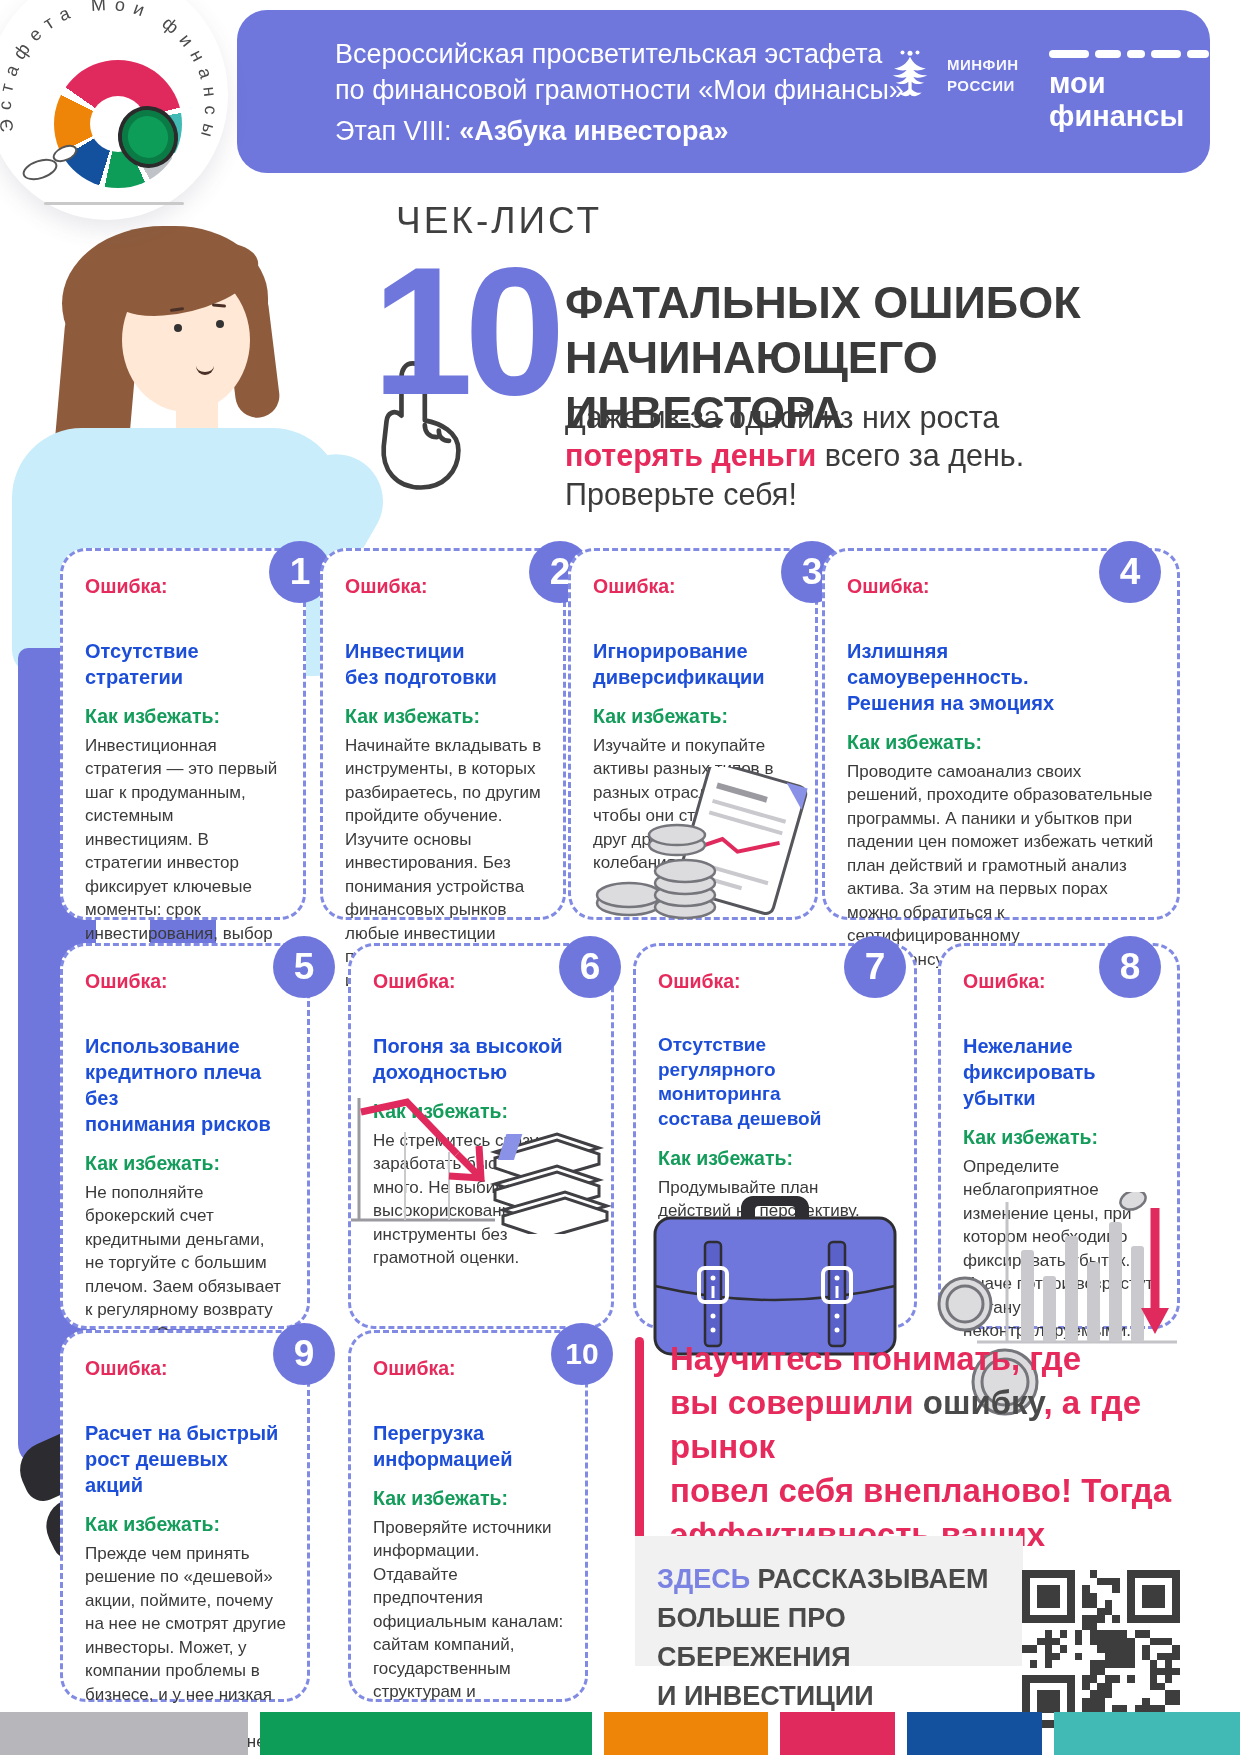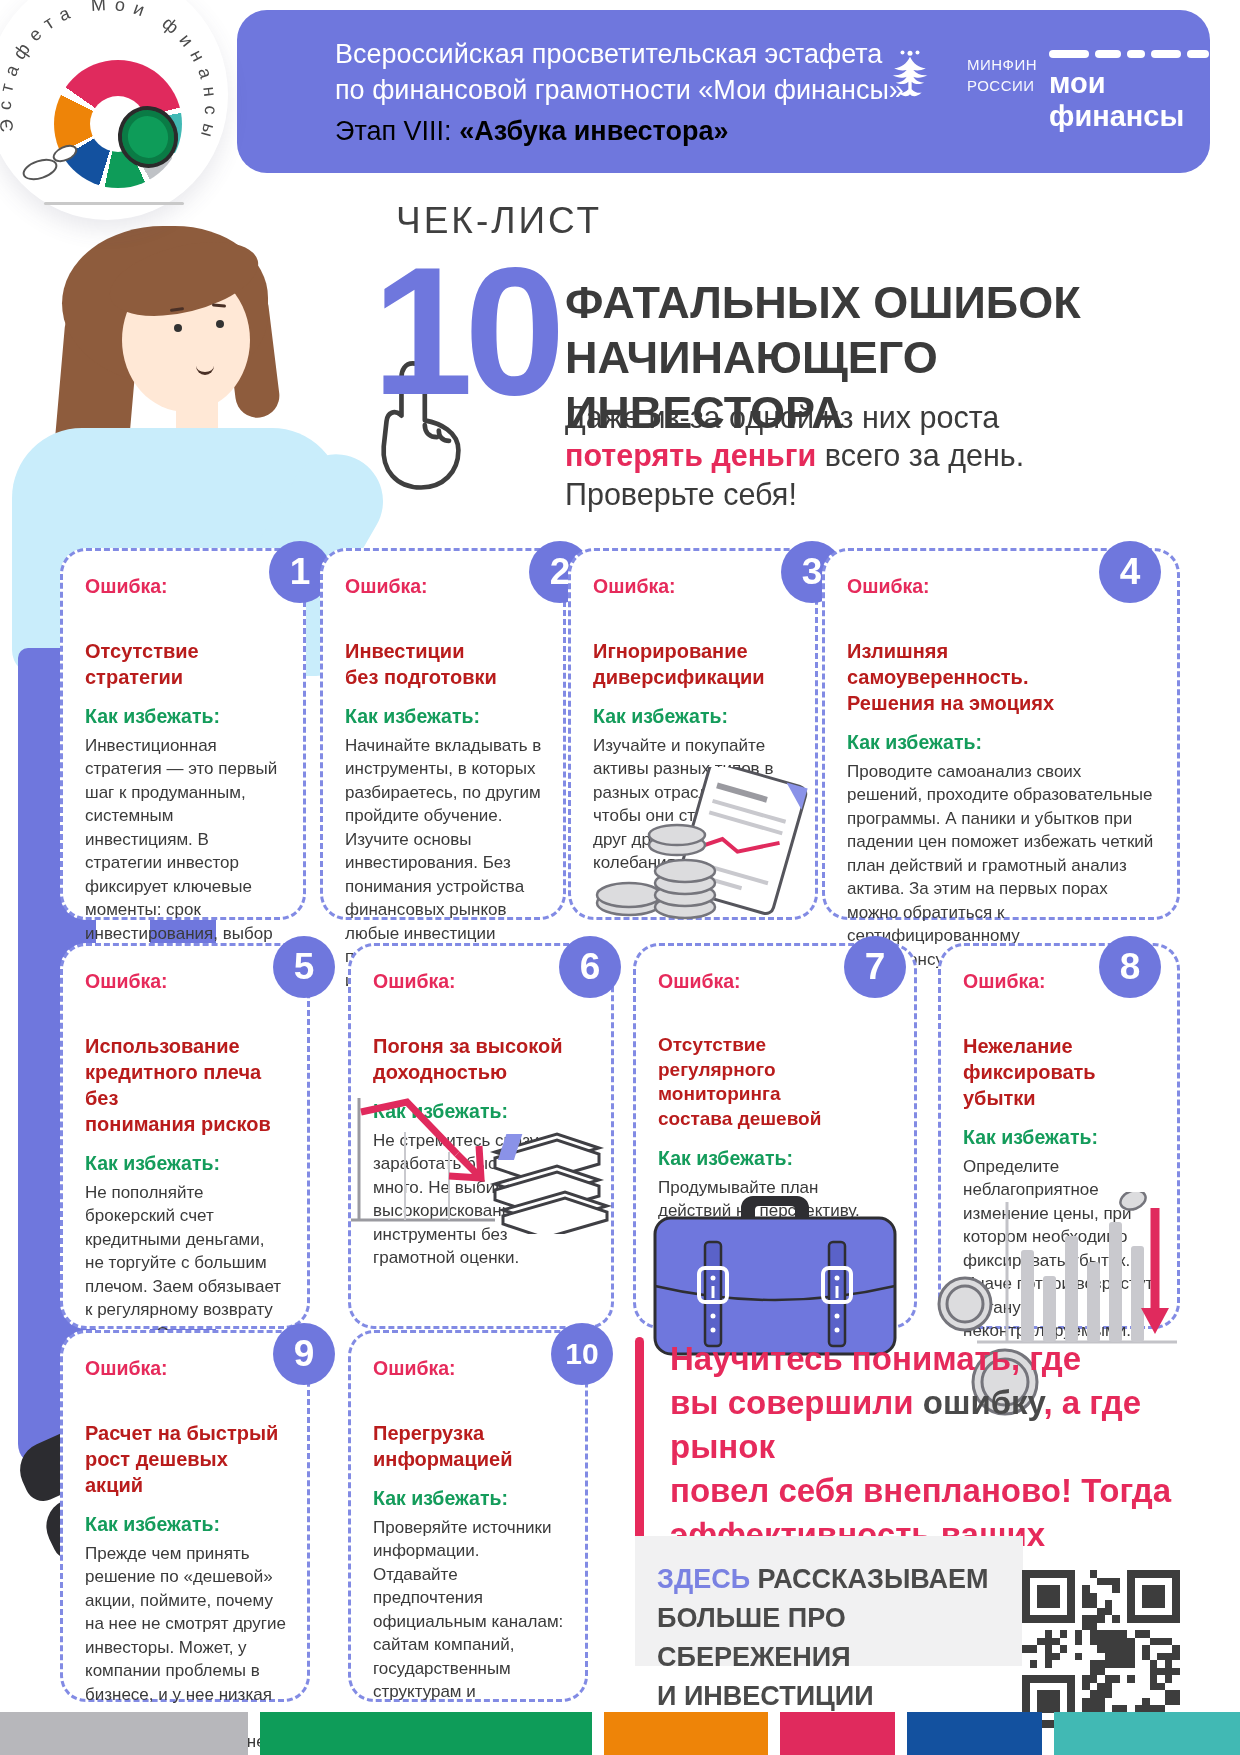--- a/index.html
+++ b/index.html
@@ -2,24 +2,24 @@
 <html style="--accent: #6F77DD; --pink: #E62A5B; --green: #149C5B; --dark: #3A3A3A; --light-blue: #C9EDFB; --hair-brown: #8E5C3D; --skin: #FFE8D6; --gray-bg: #F1F1F2; --qr-dark: #3D3D3D;"><head>
 <meta charset="utf-8">
 <style>
   html,body{margin:0;padding:0;background:#fff;}
   #page{position:relative;width:1240px;height:1755px;background:#fff;overflow:hidden;
         font-family:"Liberation Sans",sans-serif;color:var(--dark,#3a3a3a);}
   
   .header{position:absolute;left:237px;top:10px;width:973px;height:163px;background:var(--accent);
           border-radius:30px;z-index:2;}
   .header-text{position:absolute;left:98px;top:26px;color:#fff;font-size:27px;line-height:1.34;font-weight:400;}
-  .header-stage{position:absolute;left:98px;top:106px;color:#000000;font-size:27px;}
+  .header-stage{position:absolute;left:98px;top:106px;color:#ffffff;font-size:27px;}
   .header-stage b{font-weight:700;}
   .minfin{position:absolute;left:648px;top:36px;display:flex;align-items:center;gap:12px;color:#fff;}
-  .minfin-name{font-size:15px;font-weight:400;letter-spacing:.5px;line-height:1.4;opacity:.95;white-space:pre-line;margin-left:20px;}
+  .minfin-name{font-size:15px;font-weight:700;letter-spacing:.5px;line-height:1.4;opacity:.95;white-space:pre-line;}
   .brand{position:absolute;left:812px;top:40px;color:#fff;}
   .brand-dashes{display:flex;gap:6px;margin-bottom:9px;}
   .brand-dashes span{height:8px;background:#fff;border-radius:5px;display:block;}
   .brand-name{font-size:29px;font-weight:700;}
   
   .logo-badge{position:absolute;left:-14px;top:-30px;width:242px;height:250px;background:#fff;border-radius:50%;
               z-index:3;box-shadow:0 10px 22px rgba(70,70,110,.12);}
   .donut{position:absolute;left:68px;top:90px;width:128px;height:128px;border-radius:50%;
          background:conic-gradient(from 305deg,#E02A5D 0 130deg,#fff 130deg 135deg,#41B9B4 135deg 172deg,
            #fff 172deg 177deg,#BFC2C6 177deg 205deg,#fff 205deg 210deg,#0E9C59 210deg 247deg,
@@ -76,21 +76,21 @@
   #c8{left:938px;top:943px;width:242px;height:386px;}
   #c9{left:60px;top:1330px;width:250px;height:372px;}
   #c10{left:348px;top:1330px;width:240px;height:372px;}
   .badge{position:absolute;top:-10px;right:-28px;width:62px;height:62px;border-radius:50%;background:var(--accent);
          color:#fff;font-size:37px;font-weight:700;display:flex;align-items:center;justify-content:center;z-index:4;}
   #c4 .badge,#c8 .badge{right:16px;}
   #c6 .badge{right:-10px;}
   #c7 .badge{right:8px;}
   #c10 .badge{font-size:30px;}
   .lbl-m{color:var(--pink);font-weight:700;font-size:19.5px;margin-bottom:15px;}
-  .card-title{font-weight:800;font-size:20px;line-height:1.3;color:#b91c1c;margin-bottom:15px;white-space:pre-line;margin-top:40px;}
+  .card-title{font-weight:800;font-size:20px;line-height:1.3;color:#1d4ed8;margin-bottom:15px;white-space:pre-line;margin-top:40px;}
   #c7 .card-title{font-size:19px;}
   .lbl-a{color:var(--green);font-weight:700;font-size:19.5px;margin-bottom:6px;}
   .body{font-size:17px;line-height:1.38;color:#3a3a3a;}
   .illus{position:absolute;z-index:3;}
   .illus-docs{right:-14px;bottom:-8px;width:236px;height:158px;}
   .illus-chartmoney{left:-6px;bottom:92px;width:268px;height:142px;}
   .illus-briefcase{left:50%;transform:translateX(-50%);bottom:-32px;width:252px;height:178px;}
   .illus-bars{right:-8px;bottom:-92px;width:248px;height:226px;}
   
   .quote{position:absolute;left:635px;top:1337px;width:548px;display:flex;z-index:2;}

